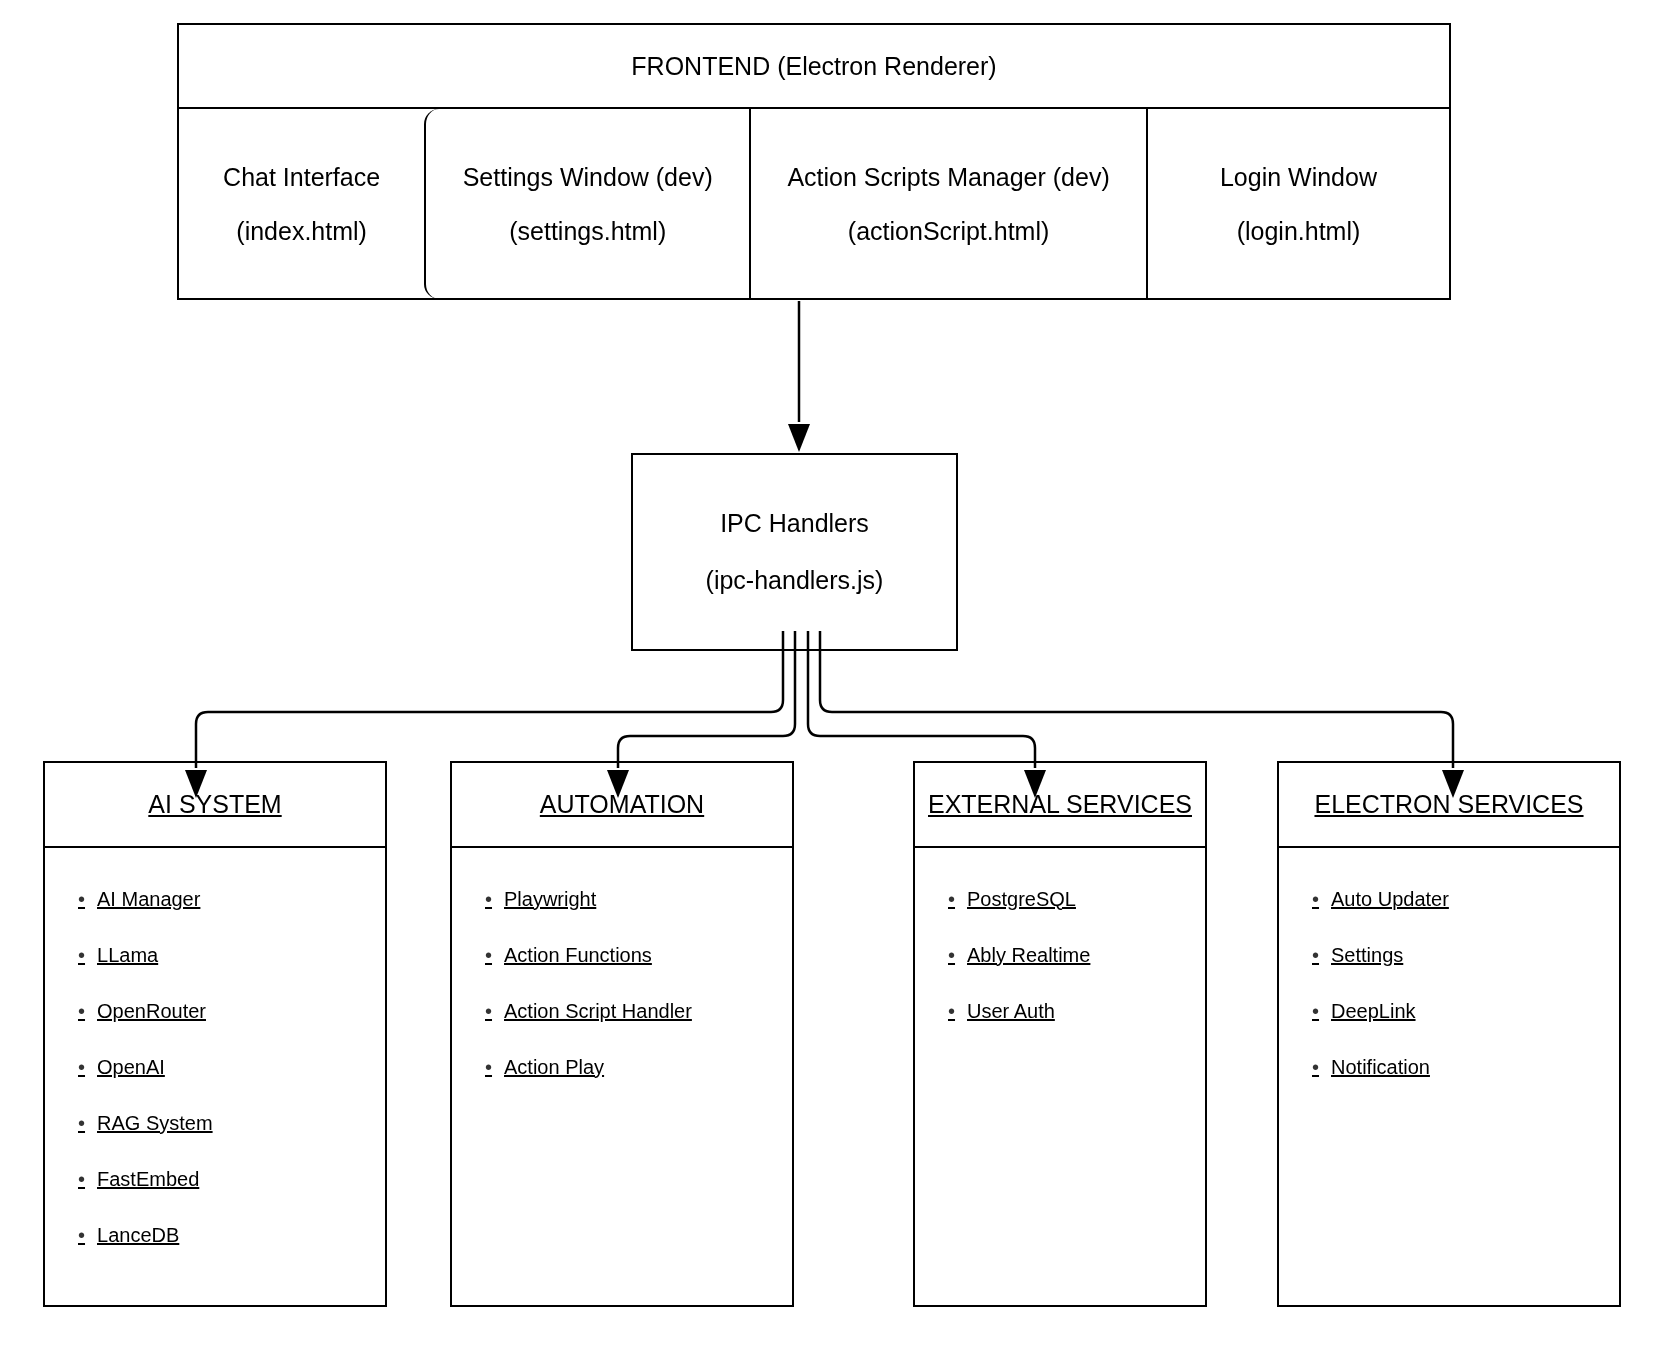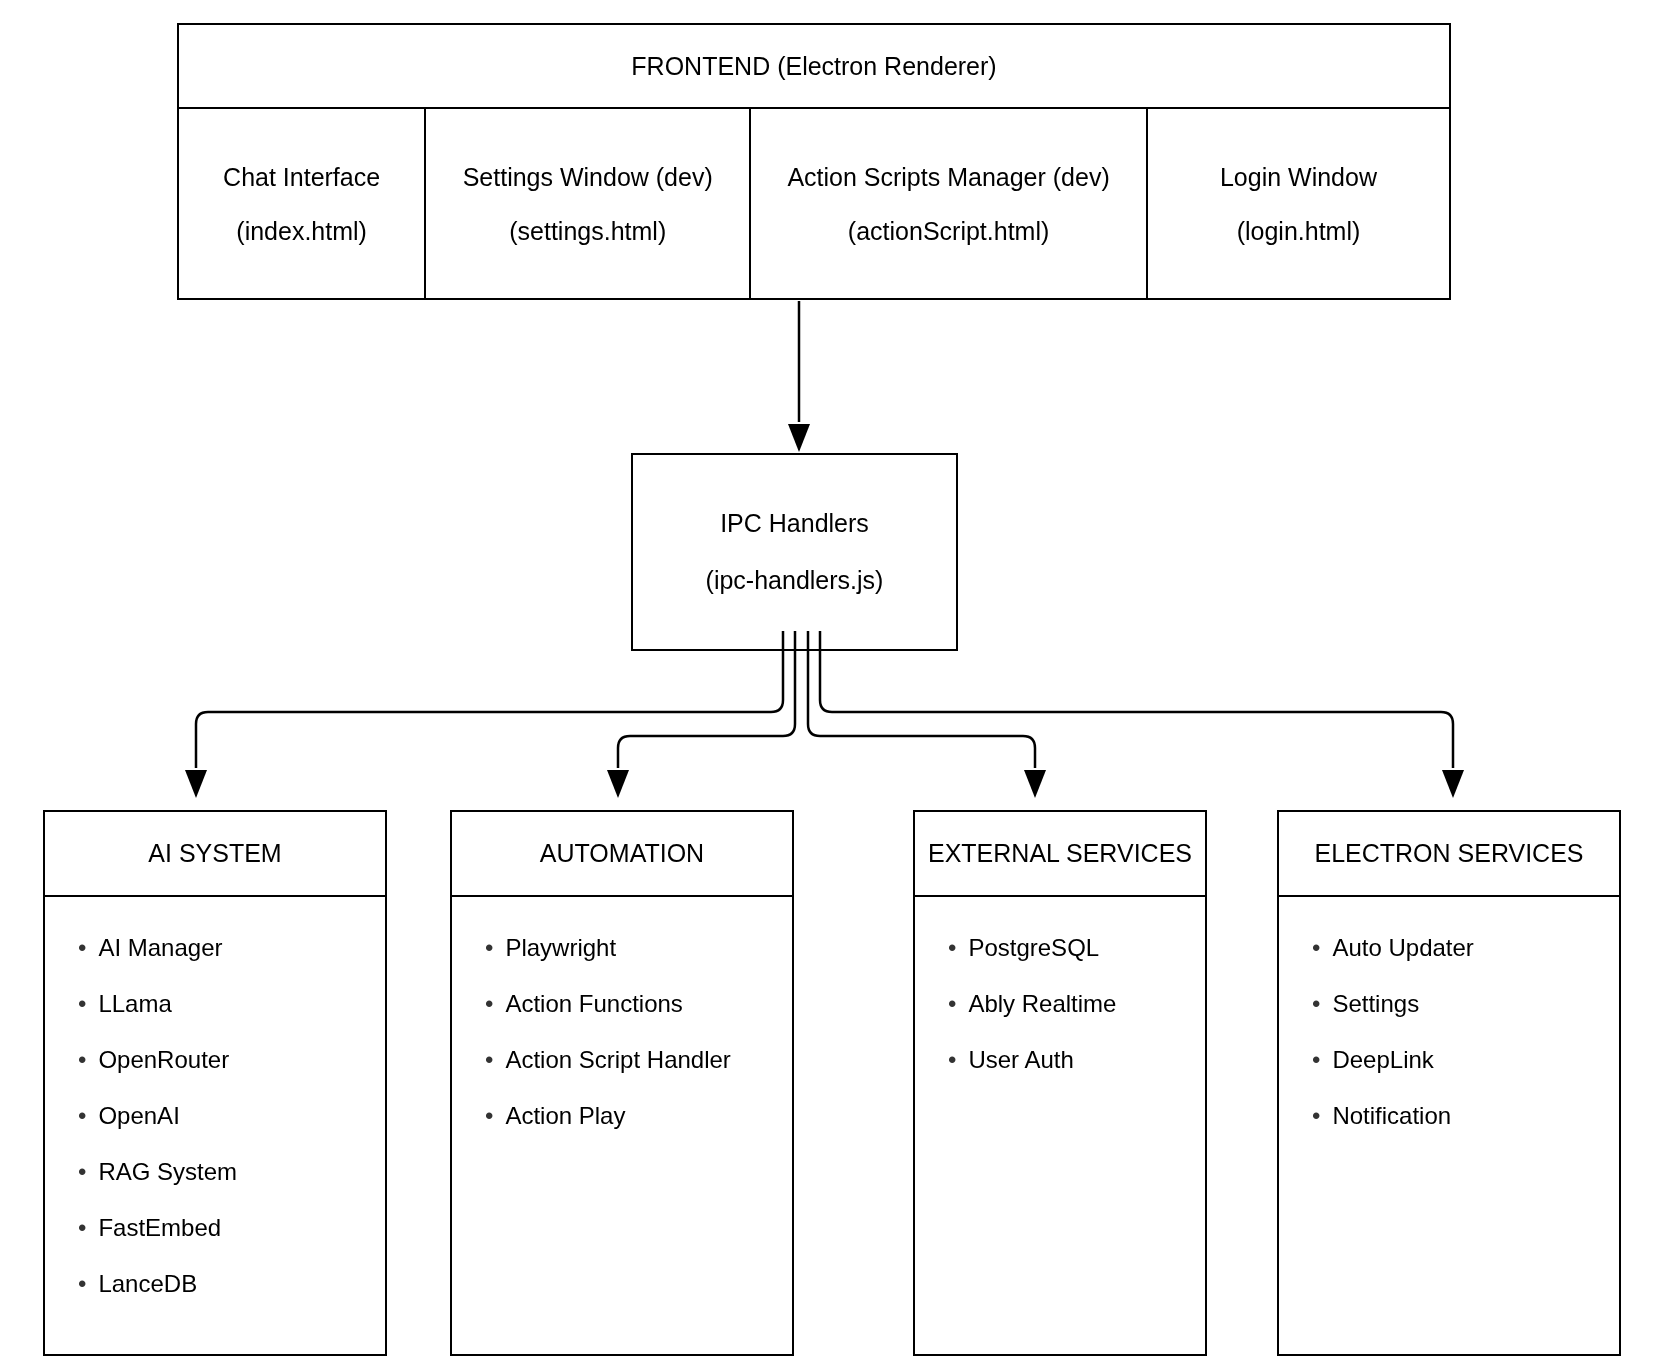--- a/index.html
+++ b/index.html
@@ -39,36 +39,36 @@
     display: flex;
     flex-direction: column;
     align-items: center;
     justify-content: center;
     text-align: center;
     font-size: 25px;
     line-height: 54px;
   }
   .fe-cell + .fe-cell { border-left: 2.5px solid #000000; }
   .fe-cell.c1 { width: 246px; }
-  .fe-cell.c2 { width: 326px; }
+  .fe-cell.c2 { width: 326px; border-radius: 15px; }
   .fe-cell.c3 { width: 398px; }
   .fe-cell.c4 { width: 304px; }
   
   #ipc-box {
     left: 631px; top: 453px; width: 327px; height: 198px;
     display: flex;
     flex-direction: column;
     align-items: center;
     justify-content: center;
     text-align: center;
     font-size: 25px;
     line-height: 57px;
   }
   
-  .group-box { top: 810px; height: 546px; }
+  .group-box { top: 761px; height: 546px; text-decoration: underline; }
   #group-ai       { left: 43px;   width: 344px; }
   #group-auto     { left: 450px;  width: 344px; }
   #group-external { left: 865px;  width: 294px; margin-left: 48px; }
   #group-electron { left: 1277px; width: 344px; }
   .group-title {
     height: 85px;
     border-bottom: 2.5px solid #000000;
     box-sizing: border-box;
     display: flex;
     align-items: center;
@@ -77,21 +77,21 @@
   }
   .group-items {
     list-style: none;
     margin: 23px 0 0 0;
     padding: 0 6px 0 33px;
   }
   .group-items li {
     height: 56px;
     display: flex;
     align-items: center;
-    font-size: 24px;
+    font-size: 20px;
     white-space: nowrap;
   }
   .group-items li::before {
     content: "\2022";
     margin-right: 12px;
     color: #333333;
   }
   
   #connectors {
     position: absolute;

